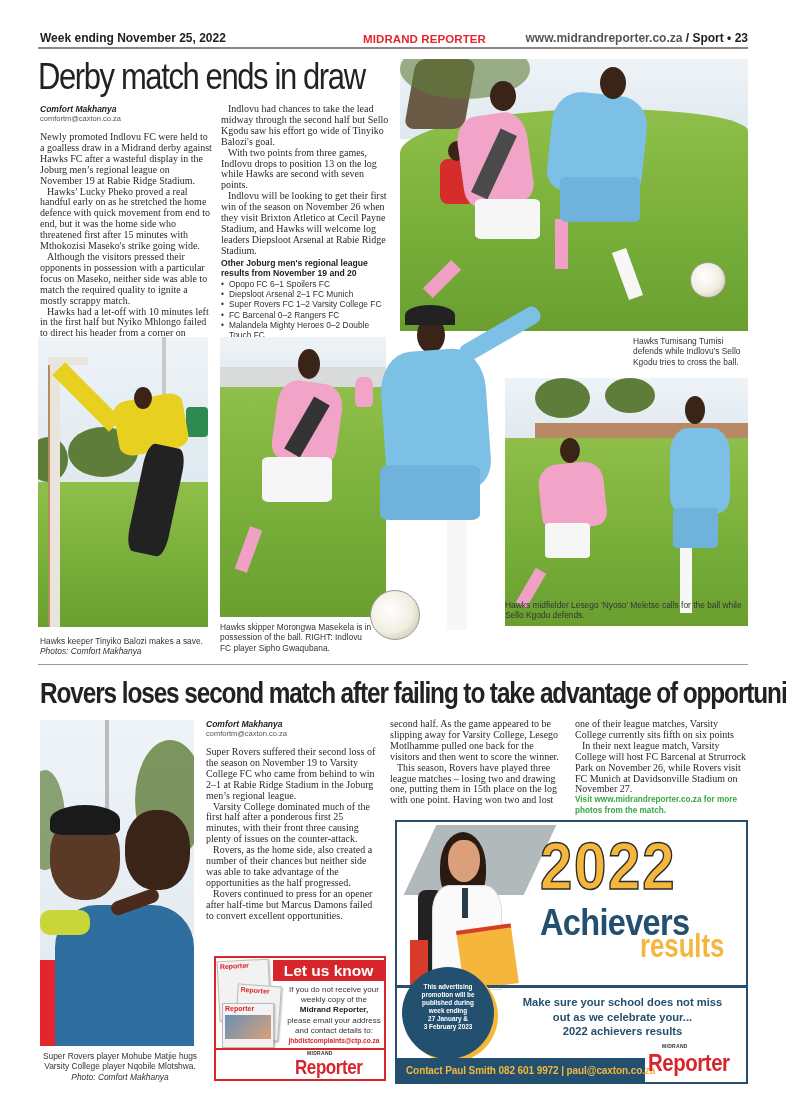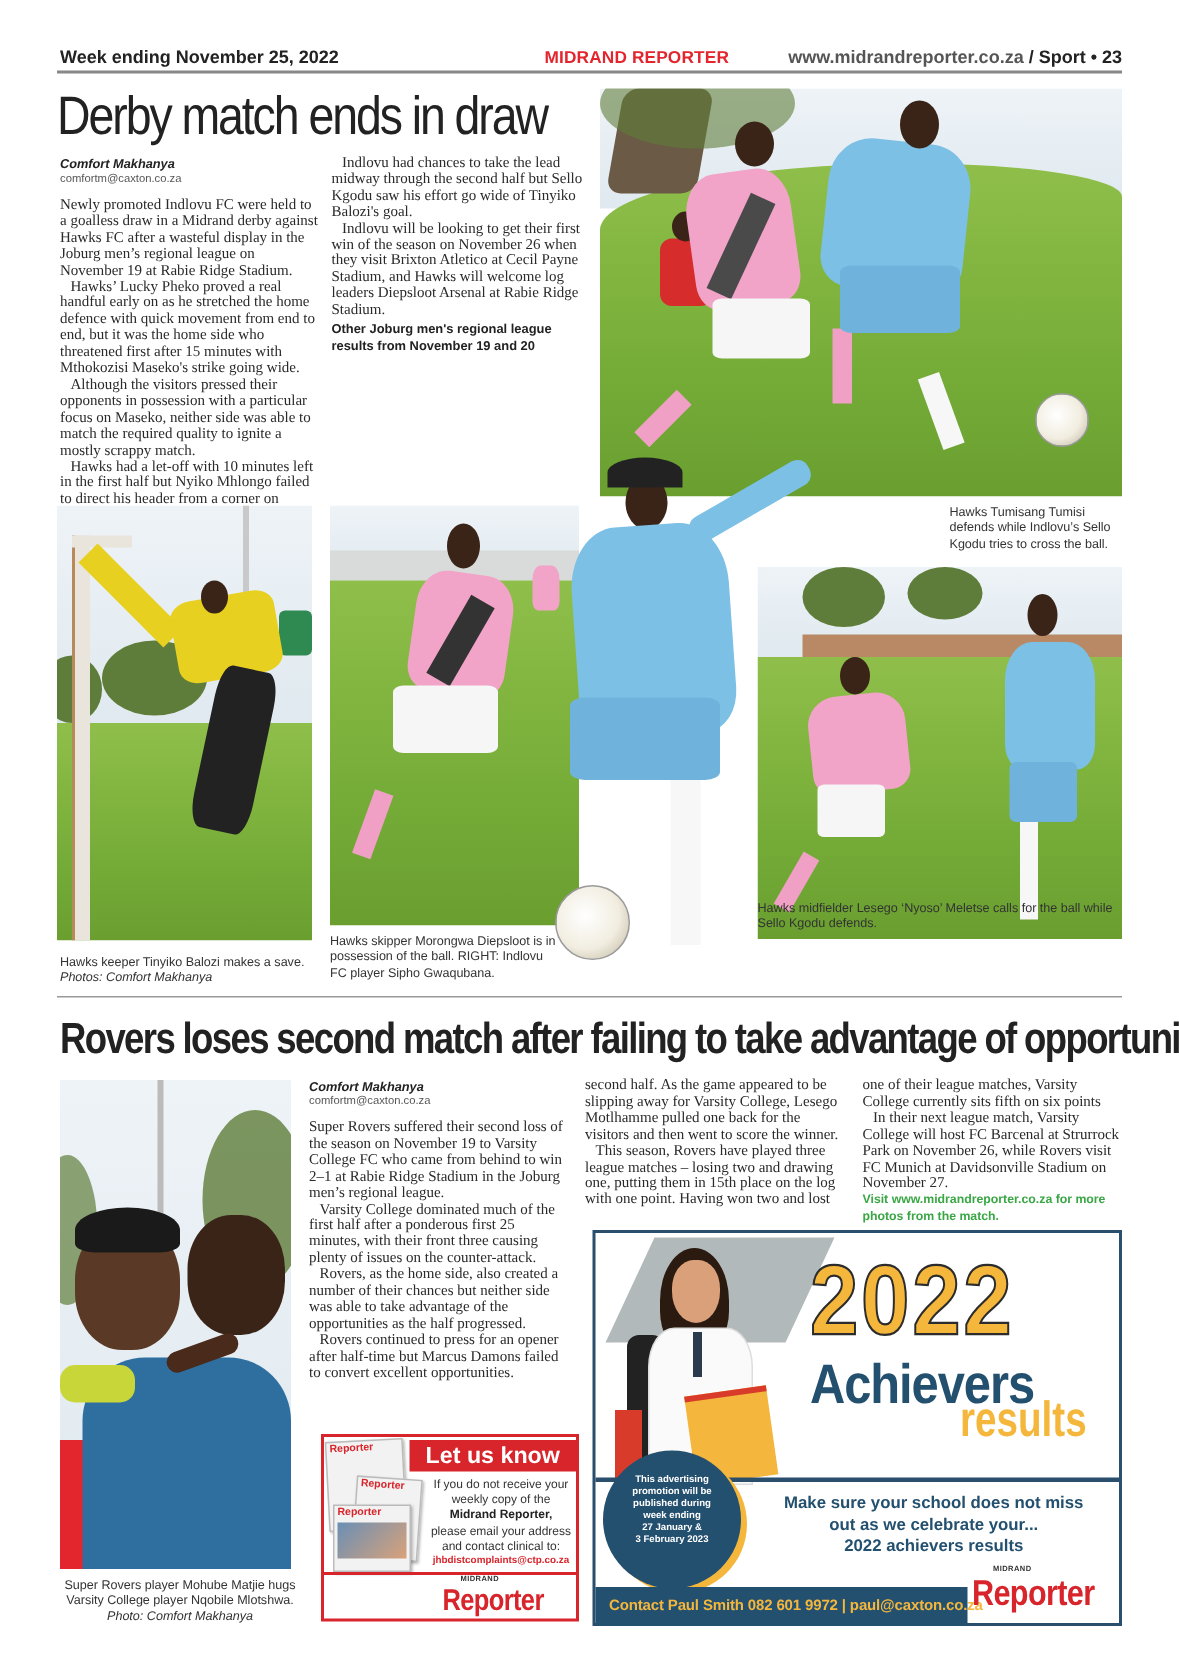--- a/index.html
+++ b/index.html
@@ -105,23 +105,32 @@
     <p class="first">Newly promoted Indlovu FC were held to a goalless draw in a Midrand derby against Hawks FC after a wasteful display in the Joburg men’s regional league on November 19 at Rabie Ridge Stadium.</p>
     <p>Hawks’ Lucky Pheko proved a real handful early on as he stretched the home defence with quick movement from end to end, but it was the home side who threatened first after 15 minutes with Mthokozisi Maseko's strike going wide.</p>
     <p>Although the visitors pressed their opponents in possession with a particular focus on Maseko, neither side was able to match the required quality to ignite a mostly scrappy match.</p>
     <p>Hawks had a let-off with 10 minutes left in the first half but Nyiko Mhlongo failed to direct his header from a corner on target.</p>
   </div>
 </div>
 
 <div class="abs" style="left:221px; top:104px; width:172px;">
   <div class="body">
     <p>Indlovu had chances to take the lead midway through the second half but Sello Kgodu saw his effort go wide of Tinyiko Balozi's goal.</p>
+    <p>With two points from three games, Indlovu drops to position 13 on the log while Hawks are second with seven points.</p>
     <p>Indlovu will be looking to get their first win of the season on November 26 when they visit Brixton Atletico at Cecil Payne Stadium, and Hawks will welcome log leaders Diepsloot Arsenal at Rabie Ridge Stadium.</p>
   </div>
   <div class="sub-head">Other Joburg men's regional league results from November 19 and 20</div>
+  <ul class="results">
+    <li>Opopo FC 6–1 Spoilers FC</li>
+    <li>Diepsloot Arsenal 2–1 FC Munich</li>
+    <li>Super Rovers FC 1–2 Varsity College FC</li>
+    <li>FC Barcenal 0–2 Rangers FC</li>
+    <li>Malandela Mighty Heroes 0–2 Double Touch FC</li>
+    <li>FC Barcenal 2–0 Apas FC.</li>
+  </ul>
 </div>
 
 <div class="abs photo" style="left:400px; top:59px; width:348px; height:272px;">
   <div class="abs sky" style="left:0;top:0;width:348px;height:80px;"></div>
   <div class="abs grass" style="left:0;top:50px;width:348px;height:222px; border-radius: 60% 40% 0 0 / 20% 10% 0 0;"></div>
   <div class="abs" style="left:10px;top:0;width:60px;height:70px;background:#6b5a45;transform:skewX(-10deg);border-radius:10px;"></div>
   <div class="abs tree" style="left:0;top:-20px;width:130px;height:60px;opacity:.6;"></div>
   <div class="abs" style="left:40px;top:100px;width:35px;height:45px;background:#d62c2c;border-radius:8px;"></div>
   <div class="abs skin" style="left:48px;top:82px;width:18px;height:20px;"></div>
   <div class="abs player-pink" style="left:60px;top:55px;width:70px;height:90px;transform:rotate(-8deg);"></div>
@@ -171,21 +180,21 @@
 
 <div class="abs" style="left:365px; top:305px; width:145px; height:360px;">
   <div class="abs skin" style="left:52px;top:12px;width:28px;height:36px;"></div>
   <div class="abs" style="left:40px;top:0;width:50px;height:20px;background:#222;border-radius:50% 50% 0 0;"></div>
   <div class="abs player-blue" style="left:18px;top:45px;width:105px;height:140px;transform:rotate(-4deg);"></div>
   <div class="abs" style="left:90px;top:20px;width:90px;height:18px;background:#7cc0e6;transform:rotate(-30deg);border-radius:8px;"></div>
   <div class="abs shorts-blue" style="left:15px;top:160px;width:100px;height:55px;"></div>
   <div class="abs sock-white" style="left:82px;top:215px;width:20px;height:110px;"></div>
   <div class="abs ball" style="left:5px;top:285px;width:50px;height:50px;"></div>
 </div>
-<div class="abs caption" style="left:220px; top:622px; width:155px;">Hawks skipper Morongwa Diepsloot is in possession of the ball. RIGHT: Indlovu FC player Sipho Gwaqubana.</div>
+<div class="abs caption" style="left:220px; top:622px; width:155px;">Hawks skipper Morongwa Masekela is in possession of the ball. RIGHT: Indlovu FC player Sipho Gwaqubana.</div>
 
 <div class="abs photo" style="left:505px; top:378px; width:243px; height:248px;">
   <div class="abs sky" style="left:0;top:0;width:243px;height:60px;"></div>
   <div class="abs tree" style="left:30px;top:0;width:55px;height:40px;"></div>
   <div class="abs tree" style="left:100px;top:0;width:50px;height:35px;"></div>
   <div class="abs" style="left:30px;top:45px;width:213px;height:15px;background:#b88964;"></div>
   <div class="abs grass" style="left:0;top:60px;width:243px;height:188px;"></div>
   <div class="abs player-pink" style="left:35px;top:85px;width:65px;height:65px;transform:rotate(-6deg);"></div>
   <div class="abs skin" style="left:55px;top:60px;width:20px;height:25px;"></div>
   <div class="abs shorts-white" style="left:40px;top:145px;width:45px;height:35px;"></div>
@@ -253,21 +262,21 @@
   <div class="paper-head">Reporter</div>
 </div>
 <div class="abs paper-stack" style="left:222px;top:1003px;width:52px;height:45px;">
   <div class="paper-head">Reporter</div>
   <div style="margin:2px;height:24px;background:linear-gradient(135deg,#6a8fb5,#d9a27a);"></div>
 </div>
 <div class="abs lu-bar">Let us know</div>
 <div class="abs lu-text">
   <div>If you do not receive your weekly copy of the</div>
   <b>Midrand Reporter,</b>
-  <div>please email your address and contact clinical to:</div>
+  <div>please email your address and contact details to:</div>
   <div class="lu-email">jhbdistcomplaints@ctp.co.za</div>
 </div>
 <div class="abs lu-rule"></div>
 <div class="abs" style="left:295px; top:1050px;">
   <div class="reporter-small" style="margin-left:12px;">MIDRAND</div>
   <div class="reporter-logo">Reporter</div>
 </div>
 
 <div class="abs ach-box"></div>
 <div class="abs ach-diag"></div>

